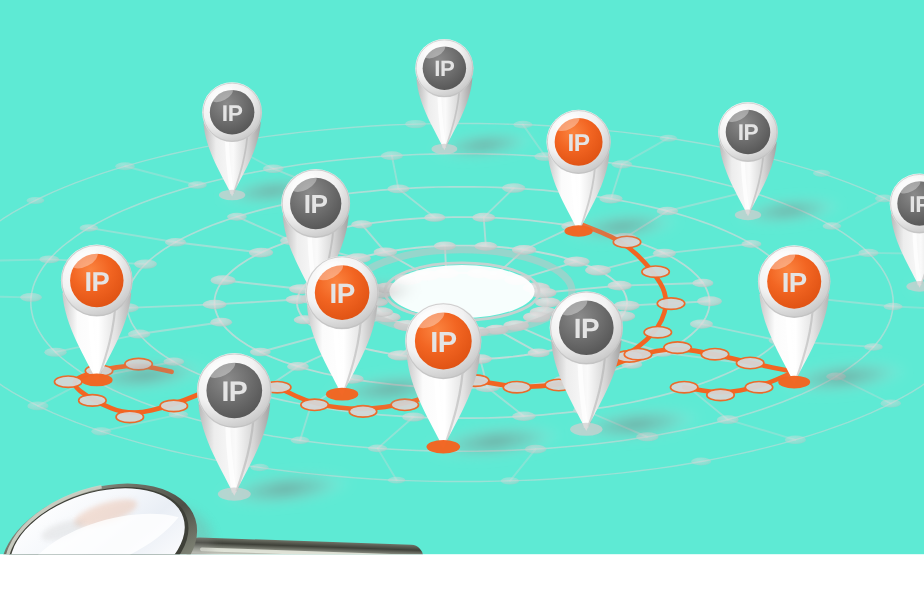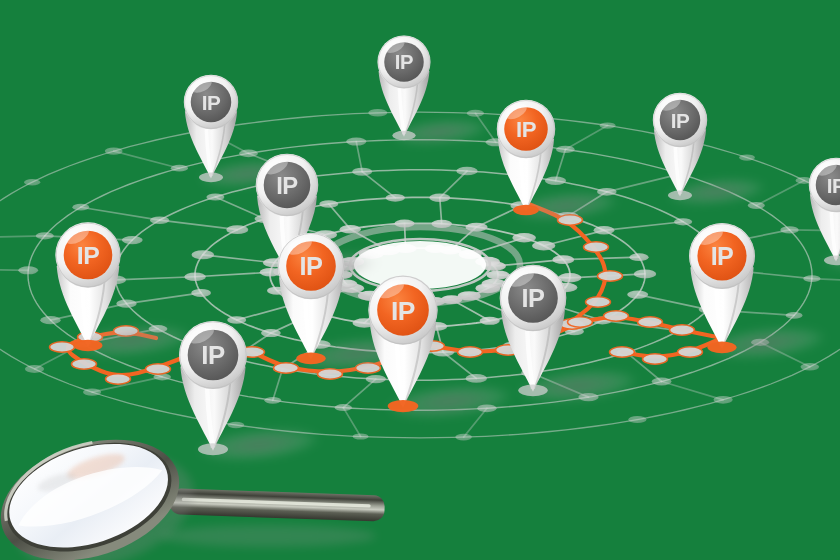--- a/index.html
+++ b/index.html
@@ -7,23 +7,23 @@
     margin: 0;
     padding: 0;
     background: #ffffff;
   }
   body {
     font-family: "Liberation Sans", sans-serif;
   }
   #stage {
     position: relative;
     width: 840px;
-    height: 560px;
+    height: 504px;
     overflow: hidden;
-    background: #15803d;
+    background: #5eead4;
   }
   #scene {
     position: absolute;
     inset: 0;
     width: 840px;
     height: 560px;
   }
   .svg-layer {
     position: absolute;
     left: 0;

